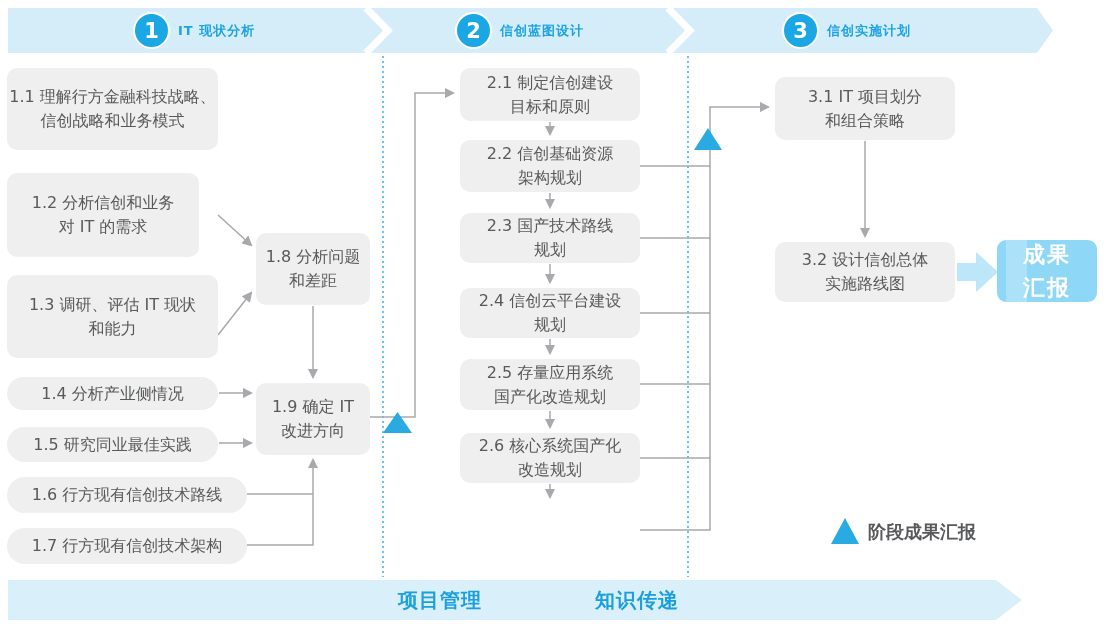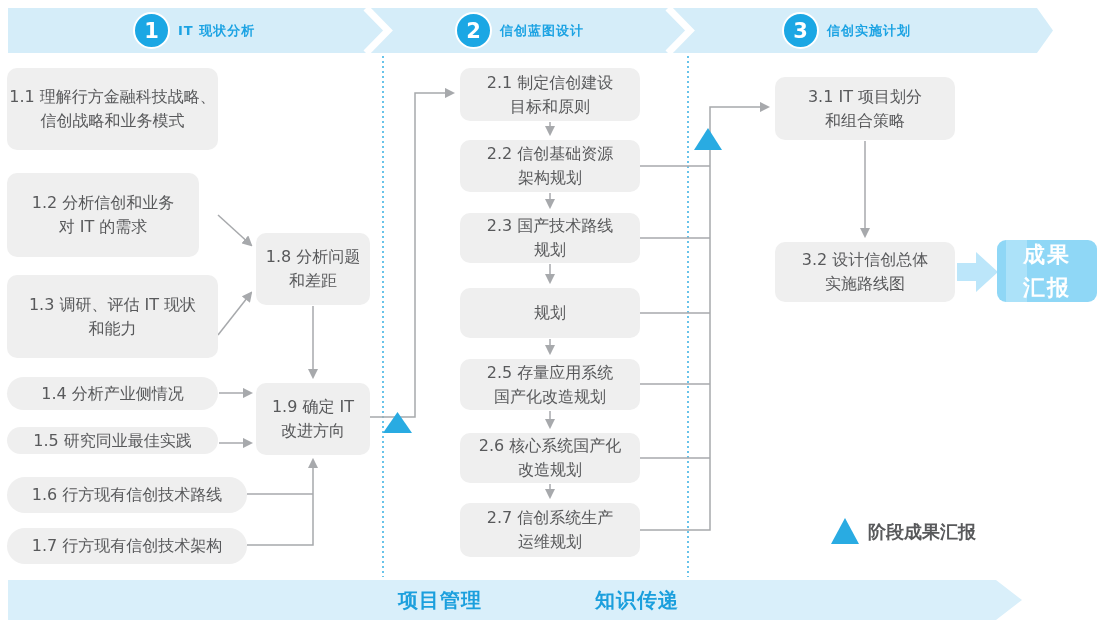--- a/index.html
+++ b/index.html
@@ -106,21 +106,21 @@
     <span>1.2 分析信创和业务</span>
     <span>对 IT 的需求</span>
   </div>
   <div class="box" style="left:7px;top:275px;width:211px;height:83px">
     <span>1.3 调研、评估 IT 现状</span>
     <span>和能力</span>
   </div>
   <div class="box pill" style="left:7px;top:377px;width:211px;height:33px">
     <span>1.4 分析产业侧情况</span>
   </div>
-  <div class="box pill" style="left:7px;top:427px;width:211px;height:27px">
+  <div class="box pill" style="left:7px;top:427px;width:211px;height:35px">
     <span>1.5 研究同业最佳实践</span>
   </div>
   <div class="box pill" style="left:7px;top:477px;width:240px;height:36px">
     <span>1.6 行方现有信创技术路线</span>
   </div>
   <div class="box pill" style="left:7px;top:528px;width:240px;height:36px">
     <span>1.7 行方现有信创技术架构</span>
   </div>
   <div class="box" style="left:256px;top:233px;width:114px;height:72px">
     <span>1.8 分析问题</span>
@@ -137,33 +137,30 @@
   </div>
   <div class="box" style="left:460px;top:140px;width:180px;height:52px">
     <span>2.2 信创基础资源</span>
     <span>架构规划</span>
   </div>
   <div class="box" style="left:460px;top:213px;width:180px;height:50px">
     <span>2.3 国产技术路线</span>
     <span>规划</span>
   </div>
   <div class="box" style="left:460px;top:288px;width:180px;height:50px">
+    <span>2.4 信创云平台建设</span>
     <span>规划</span>
   </div>
   <div class="box" style="left:460px;top:359px;width:180px;height:51px">
     <span>2.5 存量应用系统</span>
     <span>国产化改造规划</span>
   </div>
   <div class="box" style="left:460px;top:433px;width:180px;height:50px">
     <span>2.6 核心系统国产化</span>
     <span>改造规划</span>
-  </div>
-  <div class="box" style="left:460px;top:503px;width:180px;height:54px">
-    <span>2.7 信创系统生产</span>
-    <span>运维规划</span>
   </div>
 
   <div class="box" style="left:775px;top:77px;width:180px;height:63px">
     <span>3.1 IT 项目划分</span>
     <span>和组合策略</span>
   </div>
   <div class="box" style="left:775px;top:242px;width:180px;height:60px">
     <span>3.2 设计信创总体</span>
     <span>实施路线图</span>
   </div>

